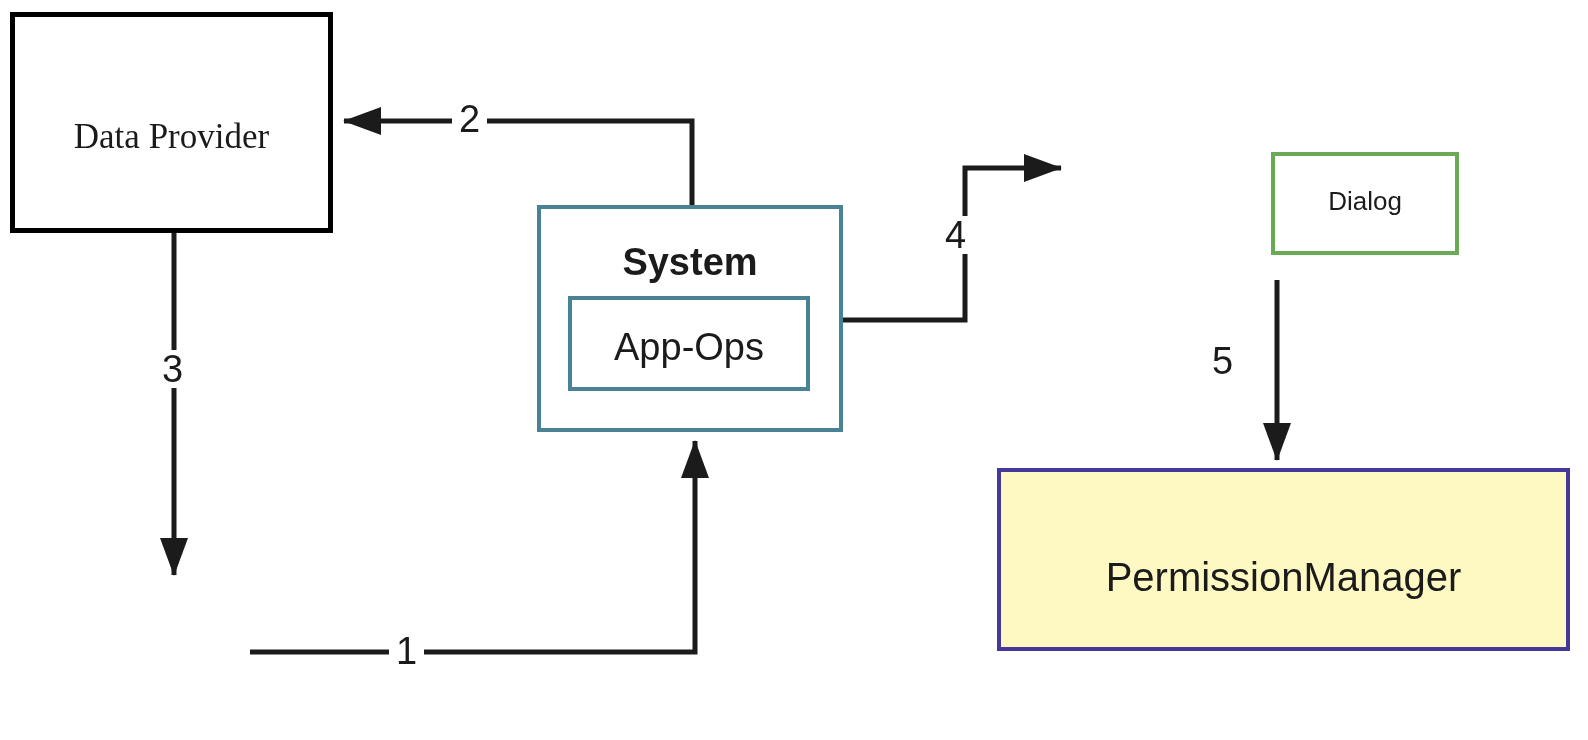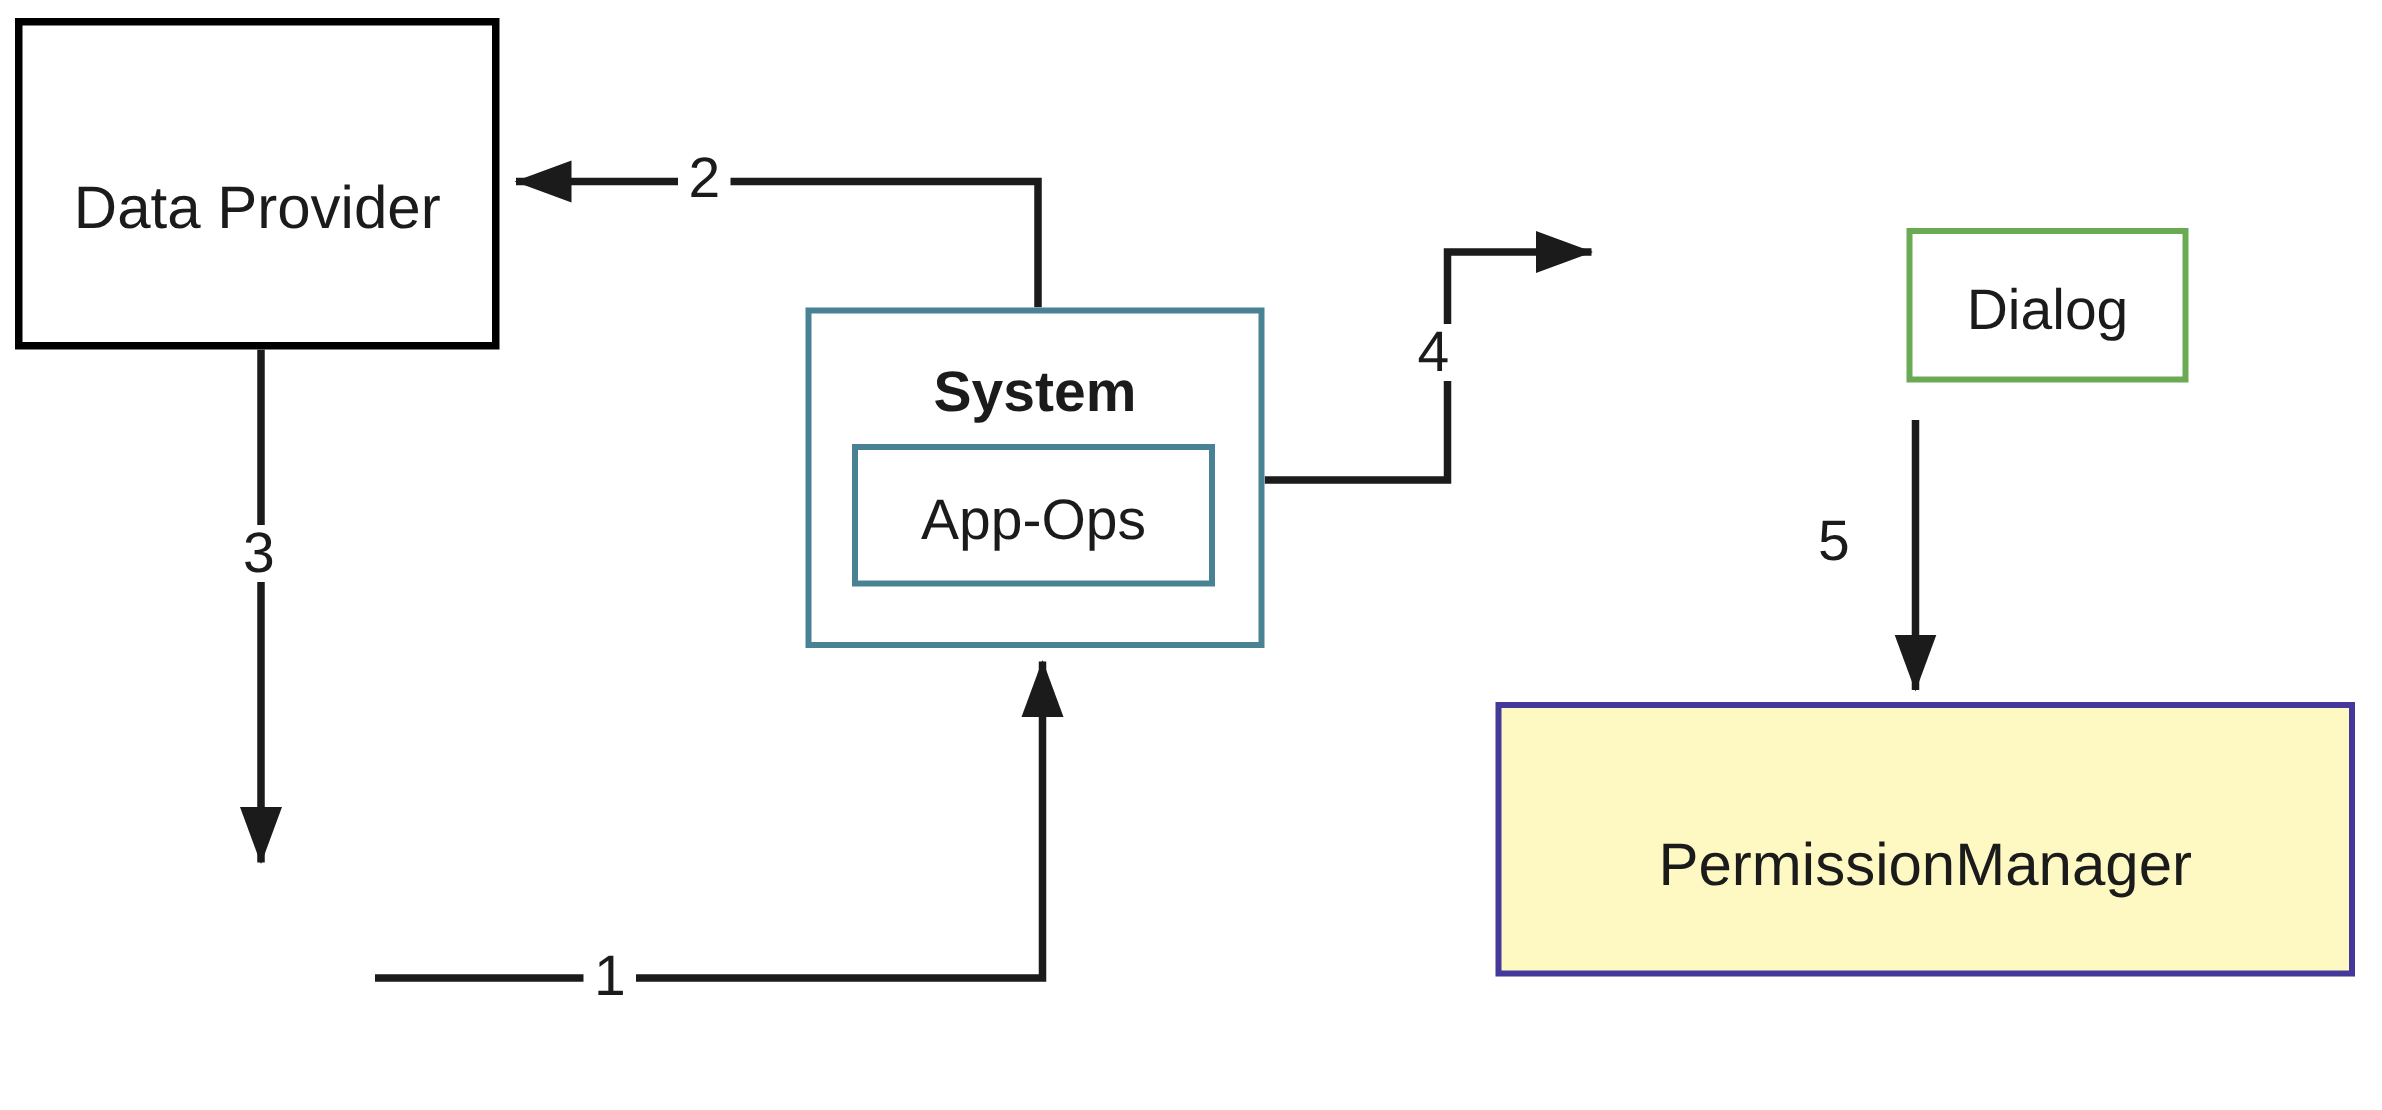--- a/index.html
+++ b/index.html
@@ -60,35 +60,35 @@
     <g id="edges-group">
         <polyline points="250,652 695,652 695,441" fill="none" stroke="#1b1b1b" stroke-width="5" stroke-linecap="butt" stroke-linejoin="miter" marker-end="url(#arrow-head)"></polyline>
         <polyline points="692,205 692,121 344,121" fill="none" stroke="#1b1b1b" stroke-width="5" stroke-linecap="butt" stroke-linejoin="miter" marker-end="url(#arrow-head)"></polyline>
         <polyline points="174,233 174,575" fill="none" stroke="#1b1b1b" stroke-width="5" stroke-linecap="butt" stroke-linejoin="miter" marker-end="url(#arrow-head)"></polyline>
         <polyline points="843,320 965,320 965,168 1061,168" fill="none" stroke="#1b1b1b" stroke-width="5" stroke-linecap="butt" stroke-linejoin="miter" marker-end="url(#arrow-head)"></polyline>
         <polyline points="1277,280 1277,460" fill="none" stroke="#1b1b1b" stroke-width="5" stroke-linecap="butt" stroke-linejoin="miter" marker-end="url(#arrow-head)"></polyline>
       </g>
   </svg>
 
   <div class="node-box" style="left: 10px; top: 12px; width: 323px; height: 221px; border-width: 5px; border-color: rgb(0, 0, 0); background: rgb(255, 255, 255);">
-    <span class="node-label" style="font-size: 40px; top: 100px;">Data Provider</span>
+    <span class="node-label" style="font-size: 35px; top: 100px; font-family: Liberation Serif, serif;">Data Provider</span>
   </div>
 
 
   <div class="node-box" style="left: 537px; top: 205px; width: 306px; height: 227px; border-width: 4px; border-color: rgb(74, 130, 149); background: rgb(255, 255, 255);">
     <span class="node-label" style="font-size: 38px; top: 32px; font-weight: bold;">System</span>
   </div>
 
   <div class="node-box" style="left: 568px; top: 296px; width: 242px; height: 95px; border-width: 4px; border-color: rgb(74, 130, 149); background: rgb(255, 255, 255);">
     <span class="node-label" style="font-size: 38px; top: 26px;">App-Ops</span>
   </div>
 
 
   <div class="node-box" style="left: 1271px; top: 152px; width: 188px; height: 103px; border-width: 4px; border-color: rgb(106, 170, 84); background: rgb(255, 255, 255);">
-    <span class="node-label" style="font-size: 38px; top: 30px;">Dialog</span>
+    <span class="node-label" style="font-size: 26px; top: 30px;">Dialog</span>
   </div>
 
   <div class="node-box" style="left: 997px; top: 468px; width: 573px; height: 183px; border-width: 4px; border-color: rgb(69, 56, 155); background: #fef9c3;">
     <span class="node-label" style="font-size: 40px; top: 83px;">PermissionManager</span>
   </div>
 
   <span class="edge-label" style="left: 389px; top: 632px; font-size: 38px; color: rgb(27, 27, 27); padding: 0px 7px;">1</span>
   <span class="edge-label" style="left: 452px; top: 100px; font-size: 38px; color: rgb(27, 27, 27); padding: 0px 7px;">2</span>
   <span class="edge-label" style="left: 155px; top: 350px; font-size: 38px; color: rgb(27, 27, 27); padding: 0px 7px;">3</span>
   <span class="edge-label" style="left: 938px; top: 216px; font-size: 38px; color: rgb(27, 27, 27); padding: 0px 7px;">4</span>

